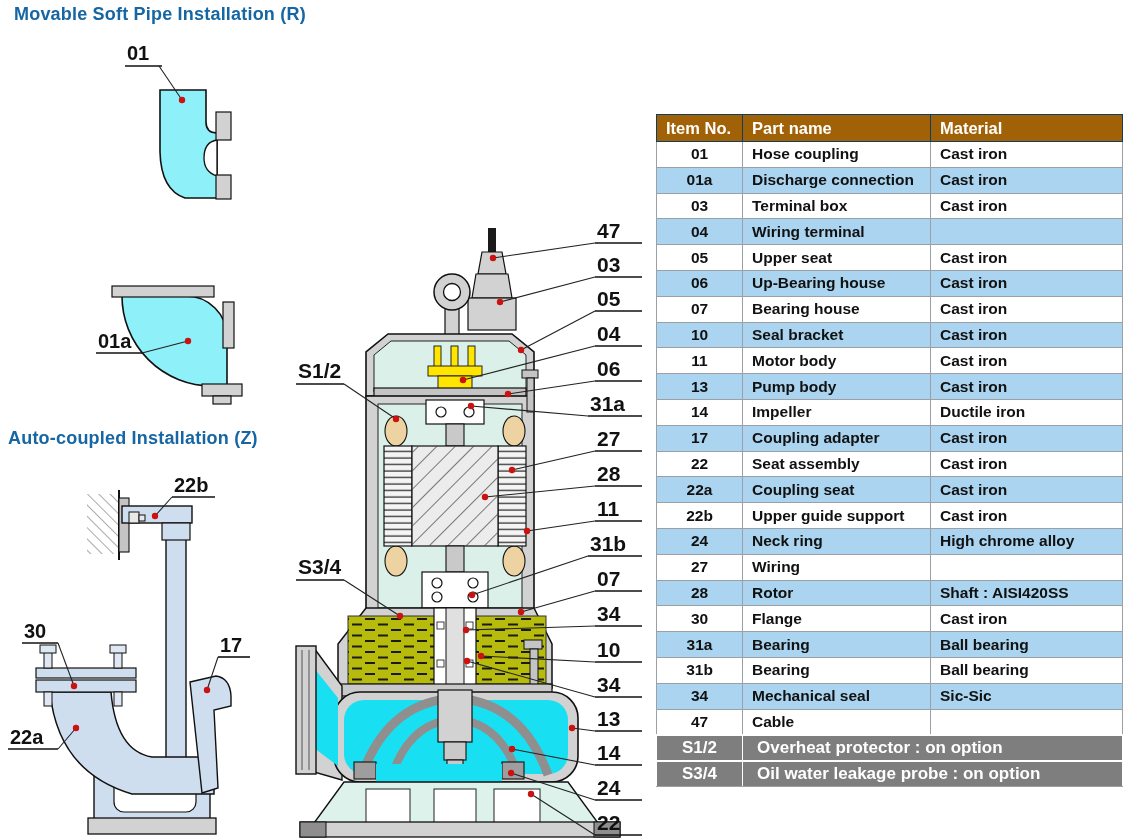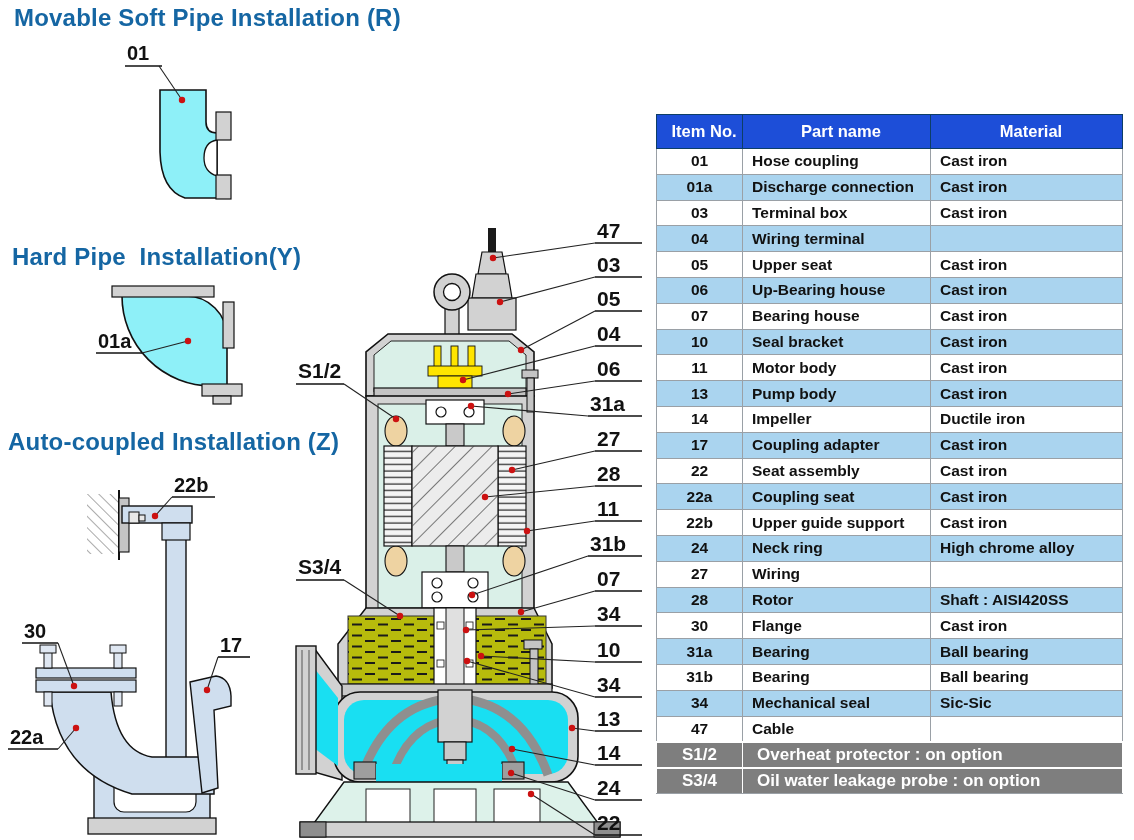--- a/index.html
+++ b/index.html
@@ -1,52 +1,51 @@
 <!DOCTYPE html>
 <html><head>
 <meta charset="utf-8">
 <style>
   html,body{margin:0;padding:0;background:#fff;}
   .canvas{position:relative;width:1134px;height:840px;background:#fff;overflow:hidden;
           font-family:"Liberation Sans",sans-serif;}
-  .sec-title{position:absolute;margin:0;font-size:24px;font-weight:800;color:#1566a3;
+  .sec-title{position:absolute;margin:0;font-size:18px;font-weight:800;color:#1566a3;
              letter-spacing:0.2px;white-space:pre;}
   #title-movable{left:14px;top:4px;}
   #title-hard{left:12px;top:243px;}
   #title-auto{left:8px;top:428px;}
   .diagram-svg{position:absolute;left:0;top:0;}
   svg text{font-family:"Liberation Sans",sans-serif;font-weight:bold;fill:#111;}
   .callout-t{font-size:21px;}
   .small-t{font-size:20px;}
   .leader{stroke:#222;stroke-width:1.1;fill:none;}
   .under{stroke:#111;stroke-width:1.6;}
   .dot{fill:#cc1111;stroke:none;}
 
   .right-panel{position:absolute;left:656px;top:96px;width:470px;}
   .materials-title{margin:0 0 0 0;font-size:30px;font-weight:800;color:#1566a3;letter-spacing:0.3px;}
   table.materials{border-collapse:collapse;width:466px;margin-top:18px;table-layout:fixed;
                   border:1px solid #8b8b8b;}
   table.materials col.c1{width:86px;} table.materials col.c2{width:188px;} table.materials col.c3{width:192px;}
-  table.materials th{background:#1d4ed8;color:#fff;font-size:16.5px;font-weight:700;text-align:center;
-      height:34px;padding:0 0 0 9px;border:1px solid #0d3e66;box-sizing:border-box;}
+  table.materials th{background:#a16207;color:#fff;font-size:16.5px;font-weight:700;text-align:left;
+      height:27px;padding:0 0 0 9px;border:1px solid #0d3e66;box-sizing:border-box;}
   table.materials td{font-size:15.5px;font-weight:700;color:#111;height:25.8px;padding:0 0 0 9px;
       border:1px solid #9aa0a6;box-sizing:border-box;background:#fff;white-space:nowrap;overflow:hidden;}
   table.materials td:first-child{text-align:center;padding:0;}
   table.materials tbody tr:nth-child(even) td{background:#aad4ef;}
   table.materials tr.opt td{background:#7e7e7e !important;color:#fff;font-size:17px;
       border-top:2px solid #fff;border-left:1px solid #fff;border-right:1px solid #fff;}
   table.materials tr.opt td:last-child{padding-left:14px;}
 </style>
 </head>
 <body>
 
 <div class="canvas">
 
   <h2 class="sec-title" id="title-movable">Movable Soft Pipe Installation (R)</h2>
-  <h2 class="sec-title" id="title-hard">Hard Pipe  Installation(Y)</h2>
   <h2 class="sec-title" id="title-auto">Auto-coupled Installation (Z)</h2>
 
   <svg class="diagram-svg" width="660" height="840" viewBox="0 0 660 840">
     <defs>
       <pattern id="hatch" width="13" height="13" patternUnits="userSpaceOnUse" patternTransform="rotate(45)">
         <line x1="0" y1="0" x2="0" y2="13" stroke="#444" stroke-width="1.4"></line>
       </pattern>
       <pattern id="lam" width="8" height="6.5" patternUnits="userSpaceOnUse">
         <rect width="8" height="6.5" fill="#f4f4f4"></rect>
         <line x1="0" y1="3" x2="8" y2="3" stroke="#222" stroke-width="1.2"></line>

